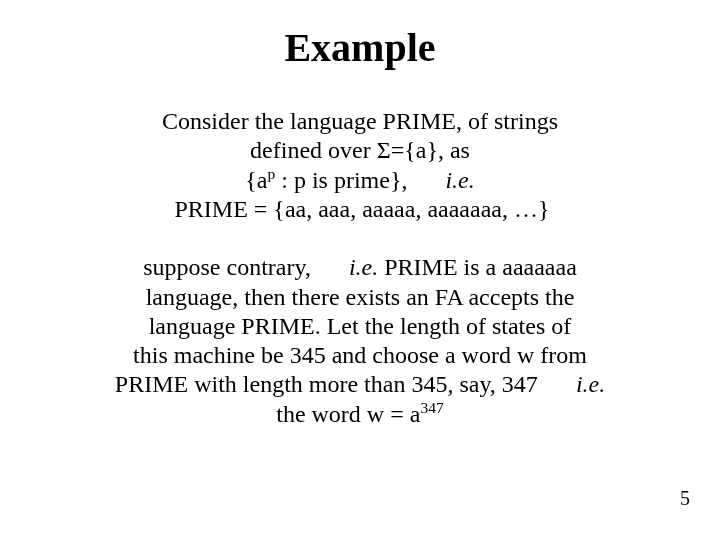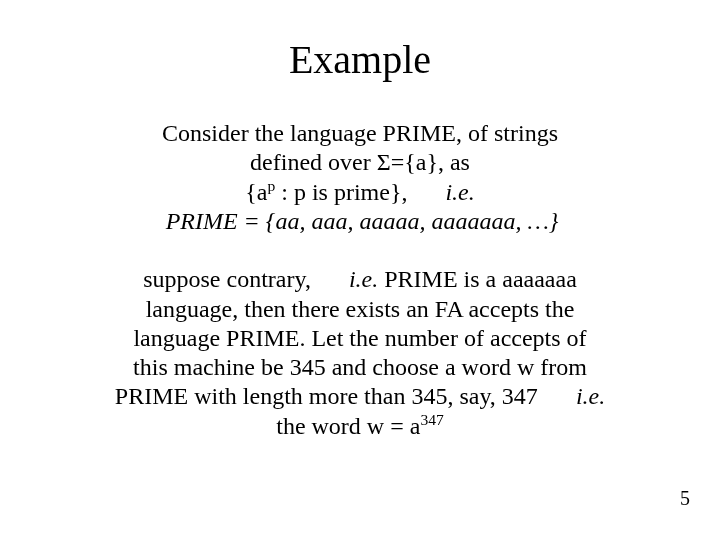--- a/index.html
+++ b/index.html
@@ -18,32 +18,31 @@
     }
     .slide {
       width: 100%;
       height: 100%;
       padding: 20px 90px 30px 90px;
       position: relative;
     }
     .title {
       text-align: center;
       font-size: 40px;
-      font-weight: normal;
+      font-weight: bold;
       margin-bottom: 36px;
-      margin-top: 16px;
+      margin-top: 4px;
     }
     .body-text {
       font-size: 24px;
       line-height: 1.22;
       text-align: center;
     }
     .body-text .indent {
       margin-left: 4px;
-      font-style: italic;
     }
     sup {
       font-size: 0.65em;
       vertical-align: super;
       line-height: 0;
     }
     .italic {
       font-style: italic;
       margin-left: 32px;
     }
@@ -60,19 +59,19 @@
 <div class="slide">
   <h1 class="title">Example</h1>
   <div class="body-text">
     <span>Consider the language PRIME, of strings</span><br>
     <span>defined over </span><span>Σ</span><span>={a}, as</span><br>
     <span>{a</span><sup>p</sup><span> : p is prime}, </span><span class="italic">i.e.</span><br>
     <span class="indent"> PRIME = {aa, aaa, aaaaa, aaaaaaa, …}</span><br>
     <br>
     <span>suppose contrary, </span><span class="italic">i.e.</span><span> PRIME is a aaaaaaa</span><br>
     <span>language, then there exists an FA accepts the</span><br>
-    <span>language PRIME. Let the number of accepts of</span><br>
+    <span>language PRIME. Let the length of states of</span><br>
     <span>this machine be 345 and choose a word w from</span><br>
     <span>PRIME with length more than 345, say, 347 </span><span class="italic">i.e.</span><br>
     <span>the word w = a</span><sup>347</sup>
   </div>
   <div class="page-number">5</div>
 </div>
 
 </body></html>

